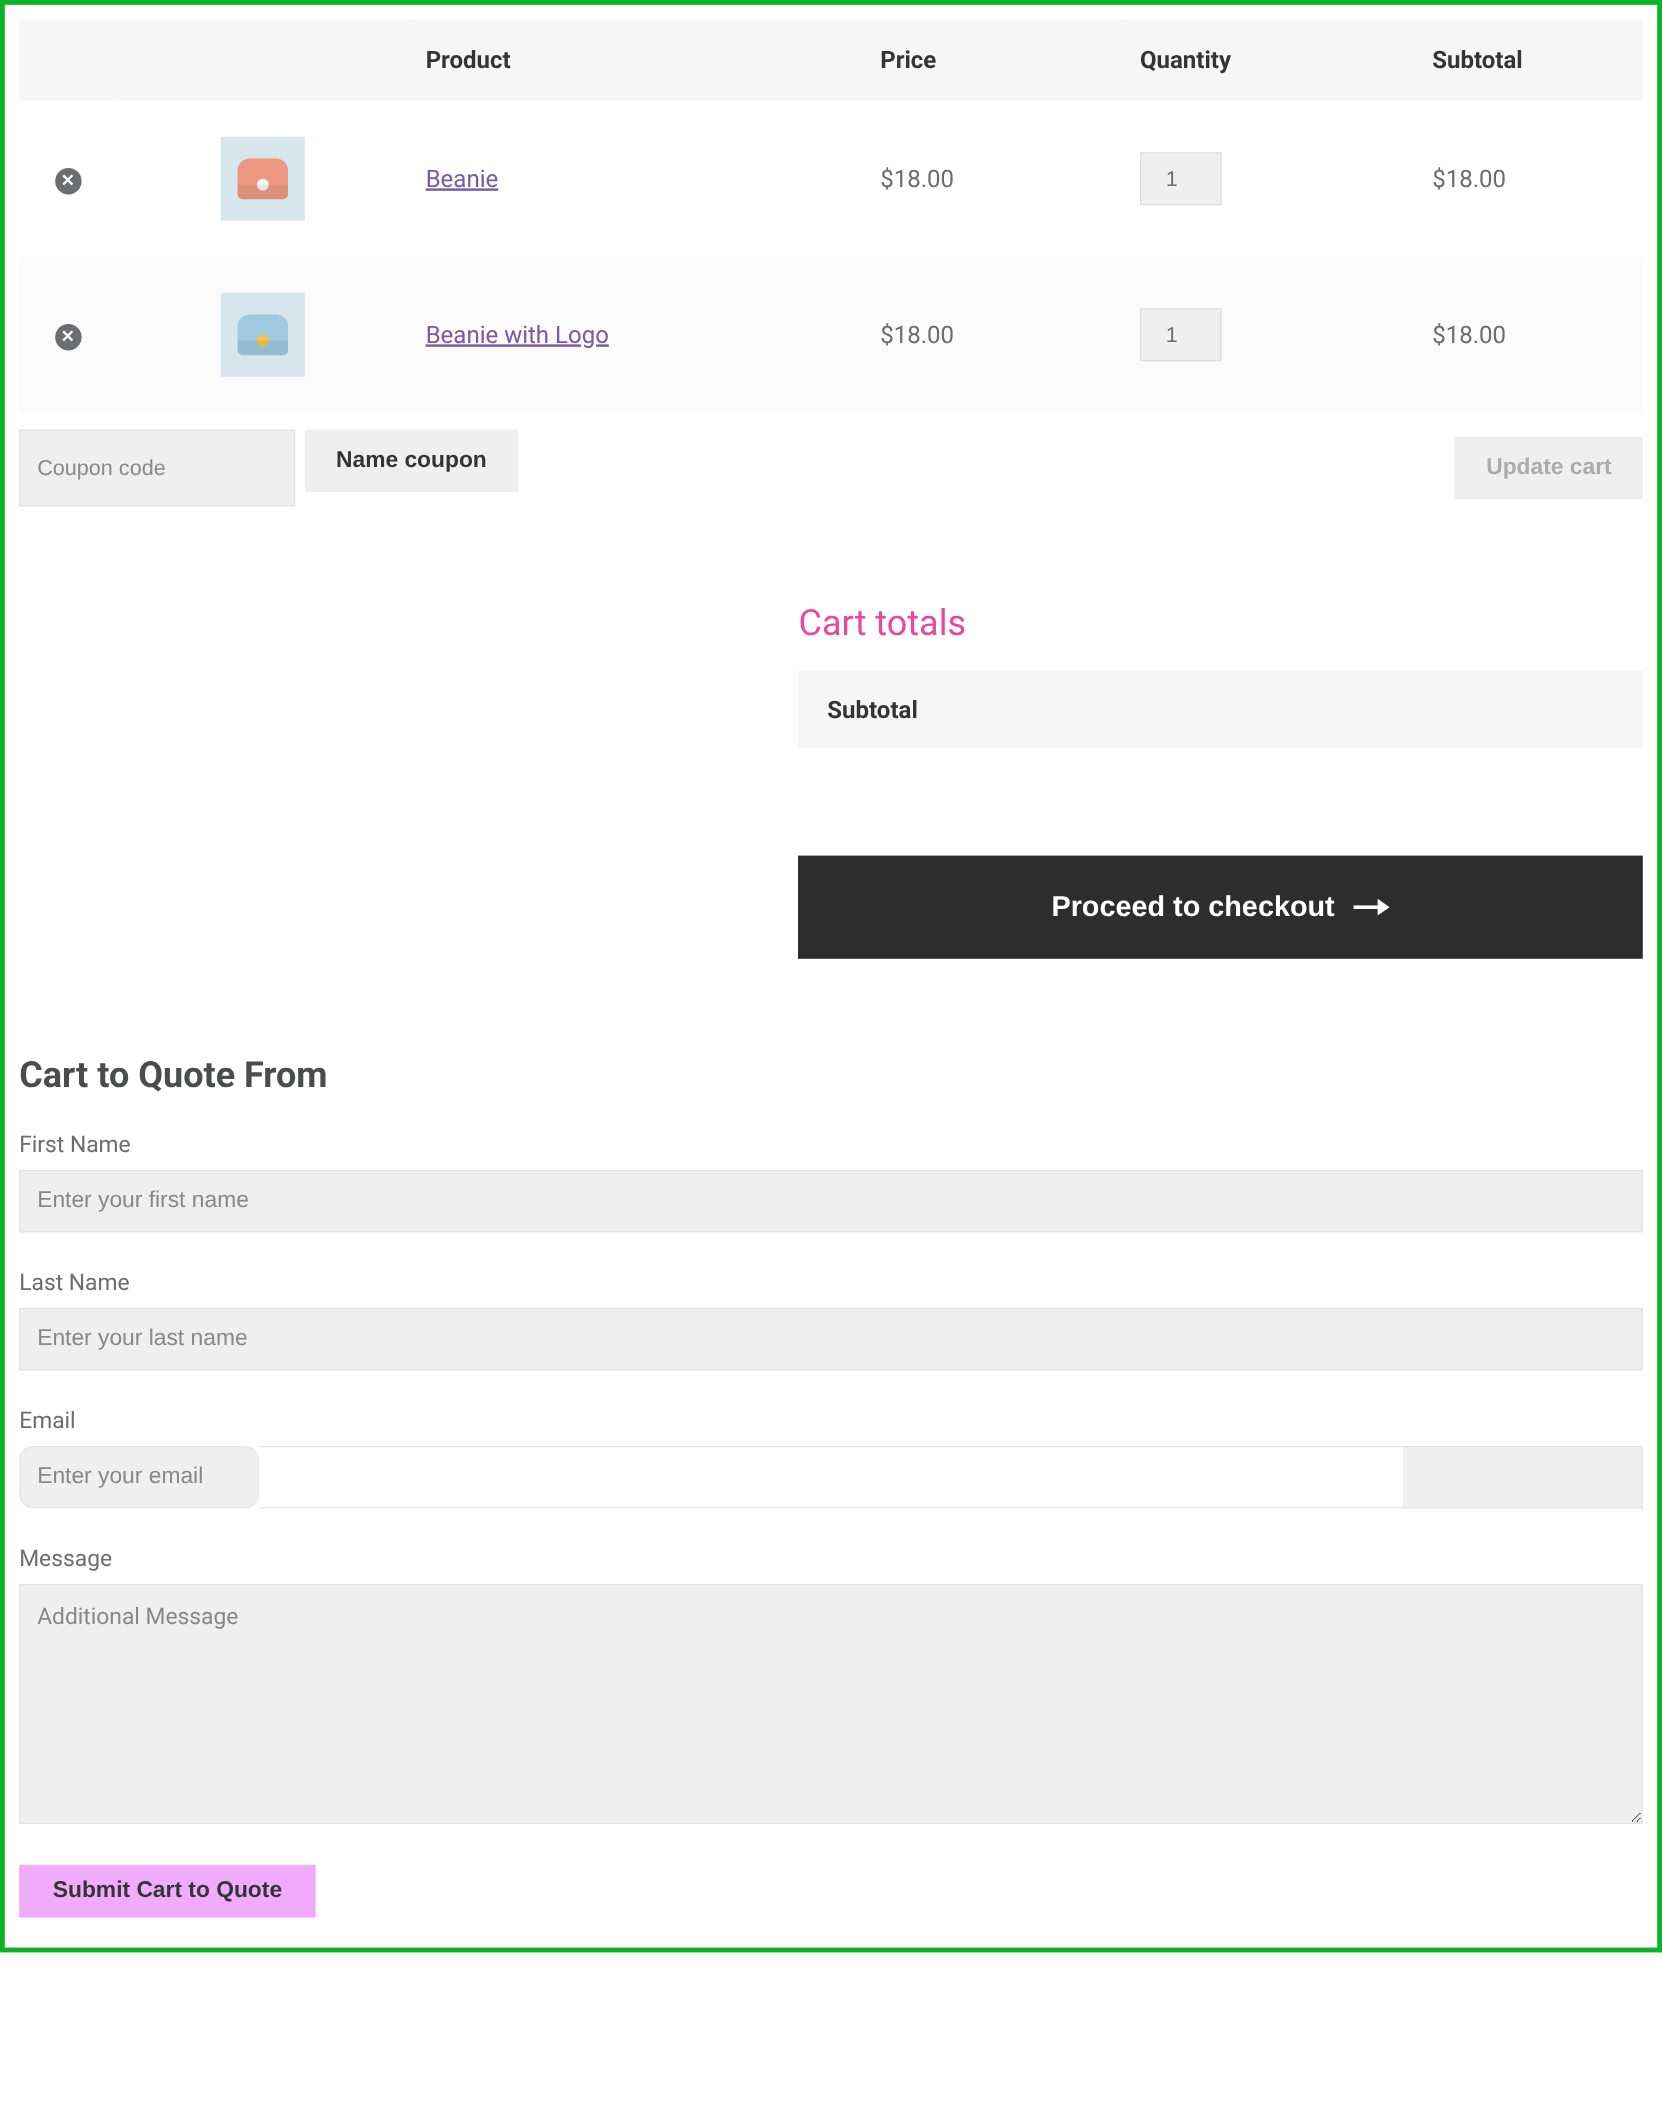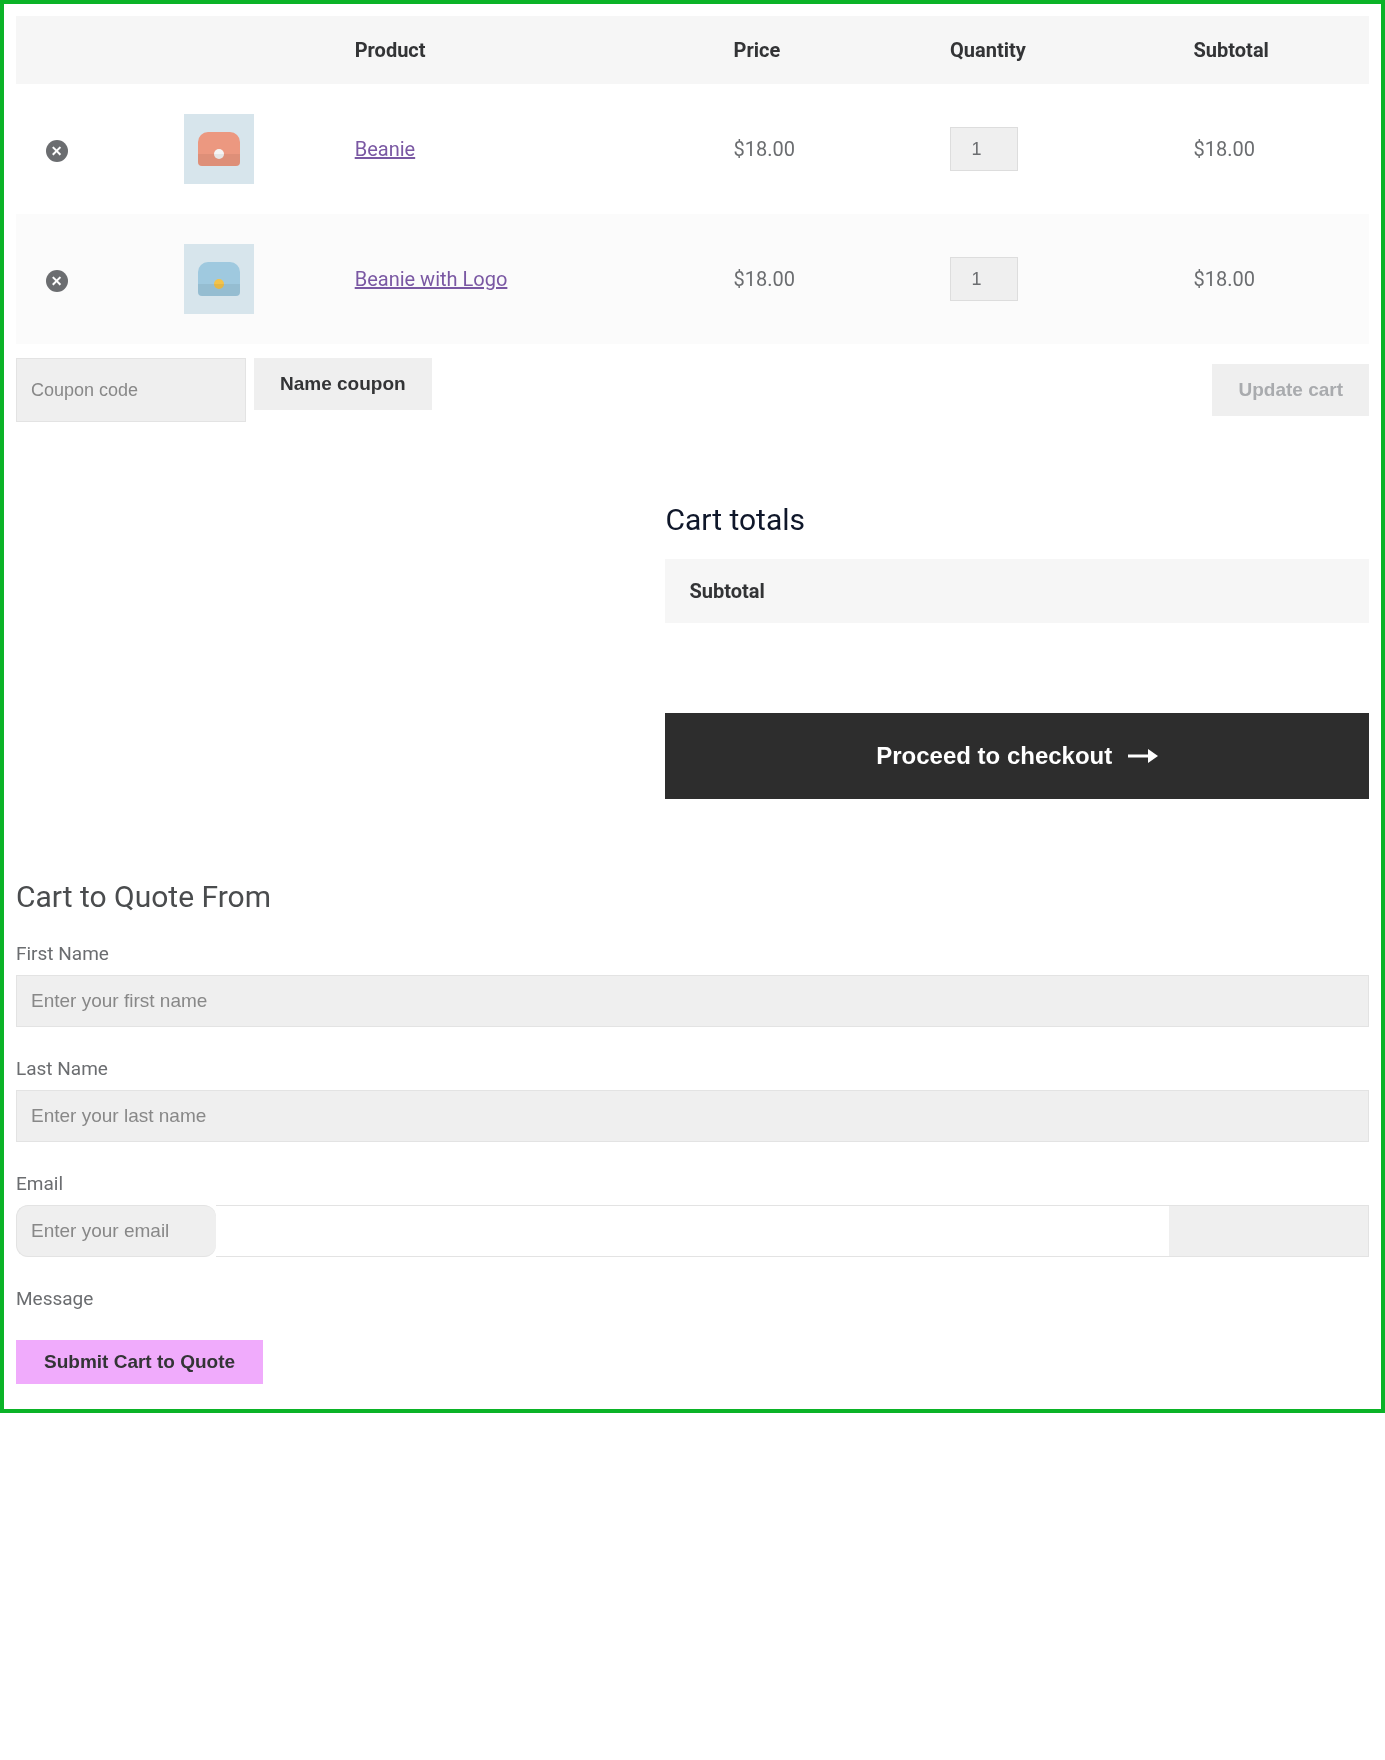--- a/index.html
+++ b/index.html
@@ -129,21 +129,21 @@
   button.btn:disabled { color: #a9abae; cursor: default; }
 
   .totals-wrap {
     width: 52%;
     margin-left: auto;
     margin-top: 80px;
   }
   .totals-title {
     font-size: 30px;
     font-weight: 400;
-    color: #0f172a;
+    color: #ec4899;
     margin-bottom: 22px;
   }
   .totals-row {
     display: flex;
     background: #f6f6f6;
     font-size: 20px;
   }
   .totals-row .label {
     flex: 0 0 55%;
     padding: 20px 24px;
@@ -183,21 +183,21 @@
     height: 3px; background: #fff; transform: translateY(-50%);
   }
   .arrow::after {
     content: ""; position: absolute; right: 0; top: 50%;
     width: 0; height: 0; transform: translateY(-50%);
     border-left: 10px solid #fff; border-top: 7px solid transparent; border-bottom: 7px solid transparent;
   }
 
   .quote-title {
     font-size: 30px;
-    font-weight: 400;
+    font-weight: 700;
     color: #4a4c4e;
     margin-top: 80px;
     margin-bottom: 28px;
   }
   .form-group { margin-bottom: 30px; }
   .form-label {
     display: block;
     font-size: 19px;
     color: #6b6d70;
     margin-bottom: 10px;
@@ -340,18 +340,19 @@
   <label class="form-label">Email</label>
   <div class="email-wrap">
     <input class="email-input" type="text" placeholder="Enter your email" style="">
     <div class="email-spacer-mid"></div>
     <div class="email-spacer-right"></div>
   </div>
 </div>
 
 <div class="form-group">
   <label class="form-label">Message</label>
+  <textarea class="msg" placeholder="Additional Message" style=""></textarea>
 </div>
 
 <button class="submit-btn">Submit Cart to Quote</button>
 
 
 
 
 </body></html>

